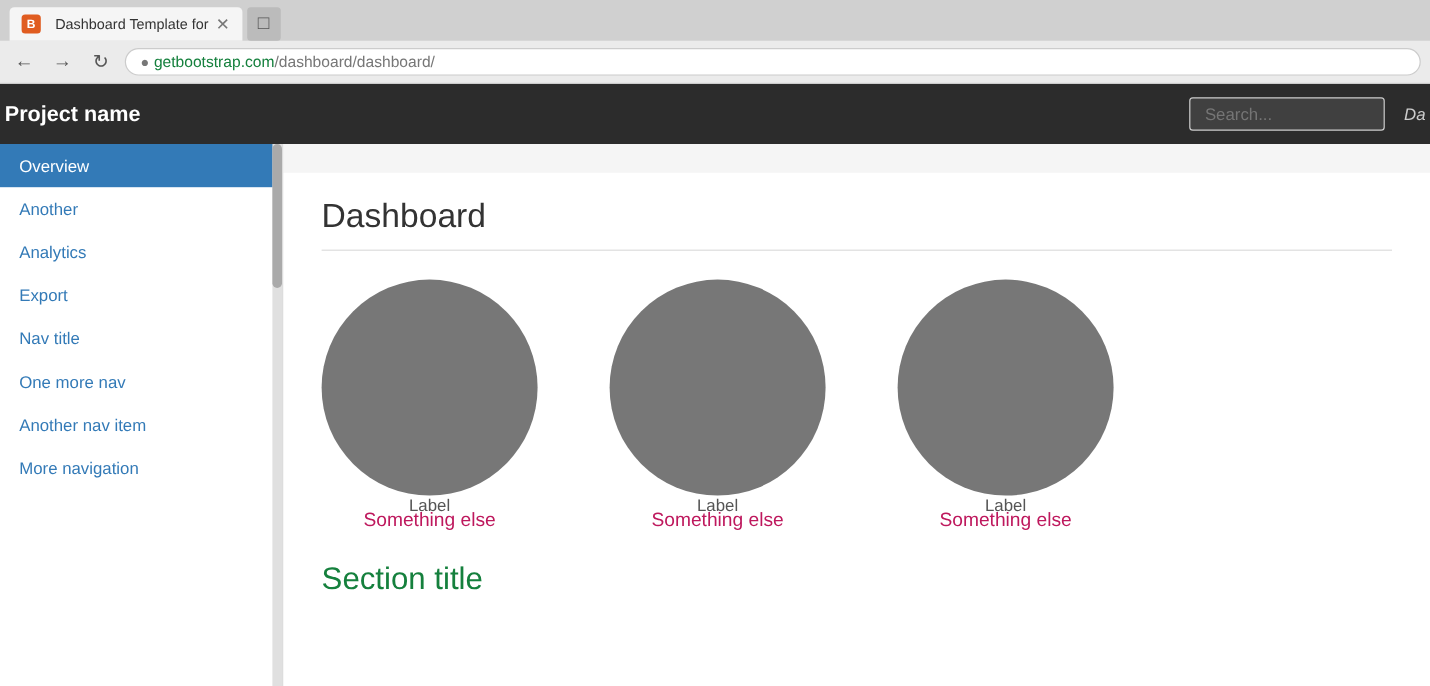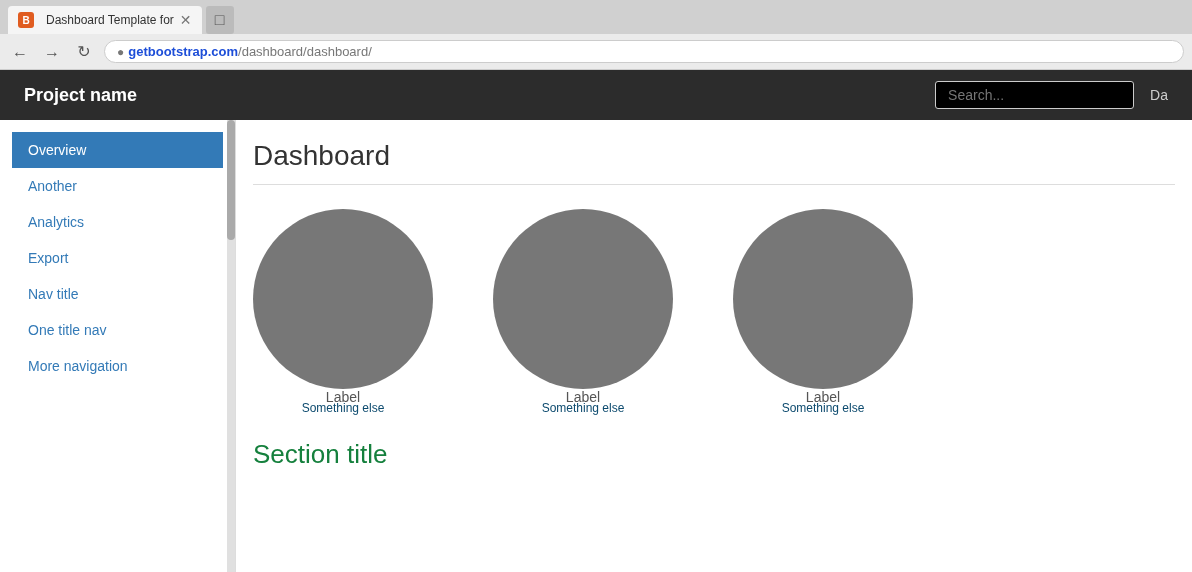--- a/index.html
+++ b/index.html
@@ -80,60 +80,61 @@
       background: white;
       border: 1px solid #ccc;
       border-radius: 12px;
       padding: 3px 12px;
       font-size: 13px;
       color: #333;
       display: flex; align-items: center; gap: 4px;
     }
     .address-lock { color: #777; font-size: 12px; }
     .address-text { color: #333; }
-    .address-text .domain { color: #1d4ed8; font-weight: 700; }
+    .address-text .domain { color: #15803d; font-weight: 400; }
     .address-text .path { color: #777; }
 
     
     .app-container {
       display: flex;
       flex-direction: column;
       width: 1192px;
       height: 502px;
     }
 
     
     .top-navbar {
       background: #2c2c2c;
       display: flex;
       align-items: center;
-      padding: 0 24px;
+      padding: 0 4px;
       height: 50px;
       flex-shrink: 0;
     }
     .brand-name {
       color: white;
       font-size: 18px;
       font-weight: bold;
       flex: 1;
     }
     .search-input {
-      background: #000000;
+      background: #404040;
       border: 1px solid #ccc;
       border-radius: 3px;
       padding: 5px 12px;
       font-size: 14px;
       color: #999;
-      width: 199px;
+      width: 163px;
     }
     .navbar-link {
       color: #ccc;
       font-size: 14px;
       margin-left: 16px;
       text-decoration: none;
+      font-style: italic;
     }
 
     
     .main-layout {
       display: flex;
       flex: 1;
       overflow: hidden;
     }
 
     
@@ -154,40 +155,41 @@
       background: #e0e0e0;
     }
     .sidebar-scrollbar-thumb {
       position: absolute;
       top: 0;
       width: 8px;
       height: 120px;
       background: #aaa;
       border-radius: 4px;
     }
-    .sidebar-nav { padding: 12px; }
+    .sidebar-nav { padding: 0; }
     .sidebar-item {
       display: block;
       padding: 10px 16px;
       color: #337ab7;
       text-decoration: none;
       font-size: 14px;
       cursor: pointer;
     }
     .sidebar-item.active {
       background: #337ab7;
       color: white;
     }
 
     
     .main-content {
       flex: 1;
       background: white;
-      padding: 20px 17px;
+      padding: 20px 32px;
       overflow-y: auto;
+      margin-top: 24px;
     }
     .page-title {
       font-size: 28px;
       font-weight: 300;
       color: #333;
       margin-bottom: 12px;
     }
     .title-divider {
       border: none;
       border-top: 1px solid #ddd;
@@ -212,22 +214,22 @@
       height: 180px;
       background: #777;
       border-radius: 50%;
     }
     .chart-label {
       font-size: 14px;
       color: #555;
       text-align: center;
     }
     .chart-sublabel {
-      font-size: 12px;
-      color: #0c4a6e;
+      font-size: 16px;
+      color: #be185d;
       text-align: center;
       margin-top: -4px;
     }
 
     
     .section-title {
       font-size: 26px;
       font-weight: 300;
       color: #15803d;
       margin-top: 8px;
@@ -270,21 +272,22 @@
 
   <div class="main-layout">
 
     <div class="sidebar">
       <nav class="sidebar-nav">
         <a class="sidebar-item active">Overview</a>
         <a class="sidebar-item">Another</a>
         <a class="sidebar-item">Analytics</a>
         <a class="sidebar-item">Export</a>
         <a class="sidebar-item">Nav title</a>
-        <a class="sidebar-item">One title nav</a>
+        <a class="sidebar-item">One more nav</a>
+        <a class="sidebar-item">Another nav item</a>
         <a class="sidebar-item">More navigation</a>
       </nav>
       <div class="sidebar-scrollbar">
         <div class="sidebar-scrollbar-thumb"></div>
       </div>
     </div>
 
     <div class="main-content">
       <h1 class="page-title">Dashboard</h1>
       <hr class="title-divider">

